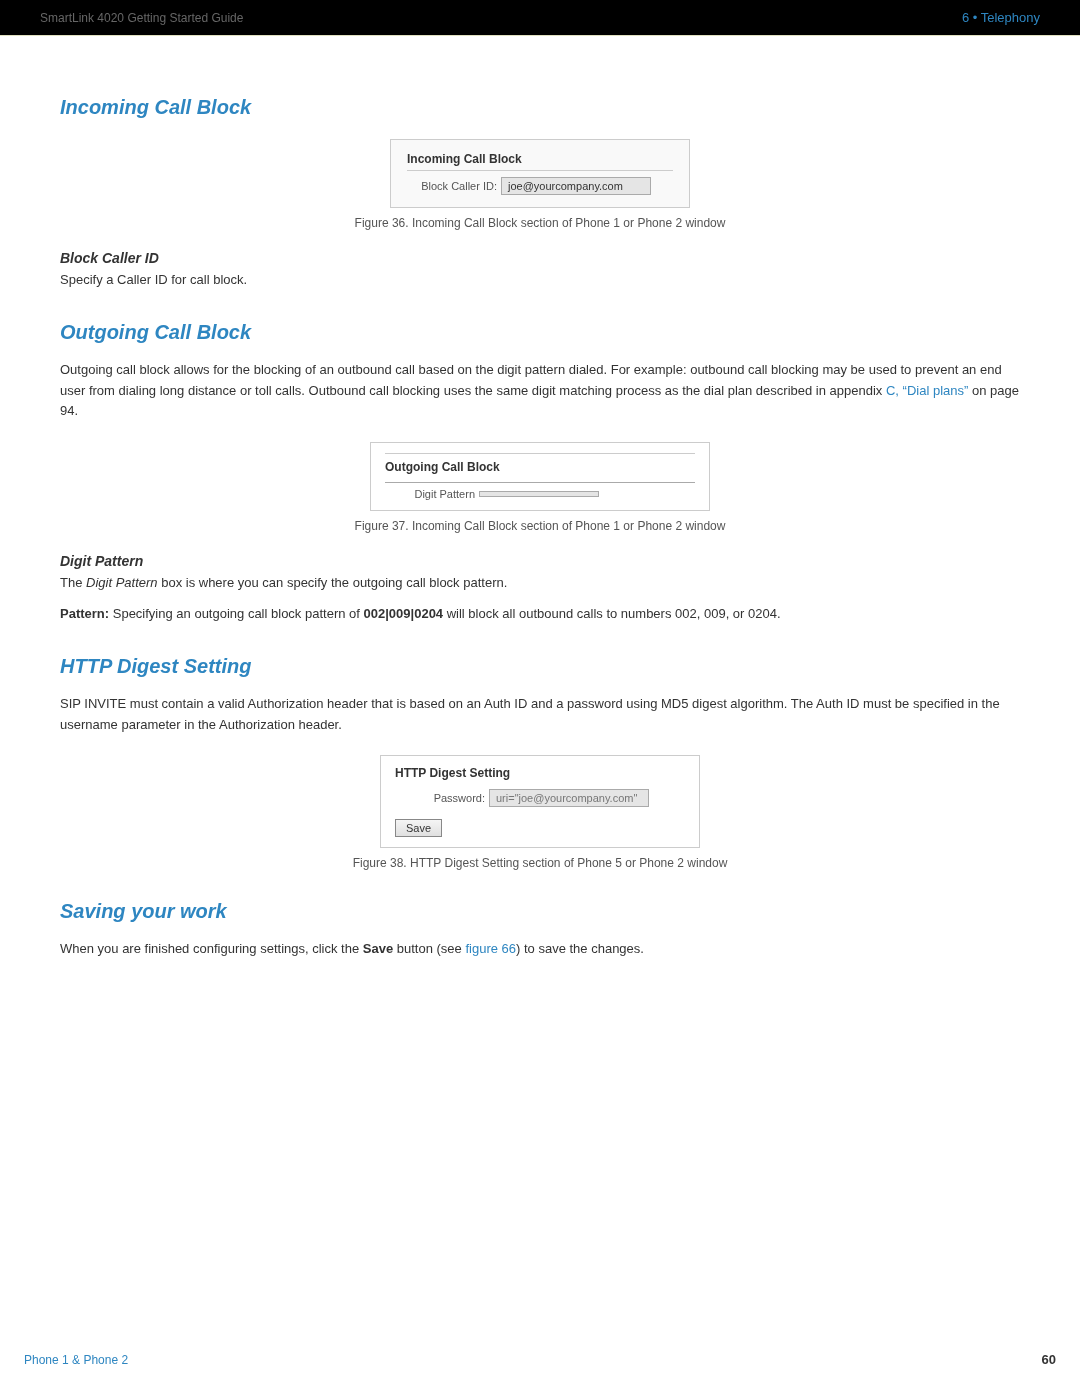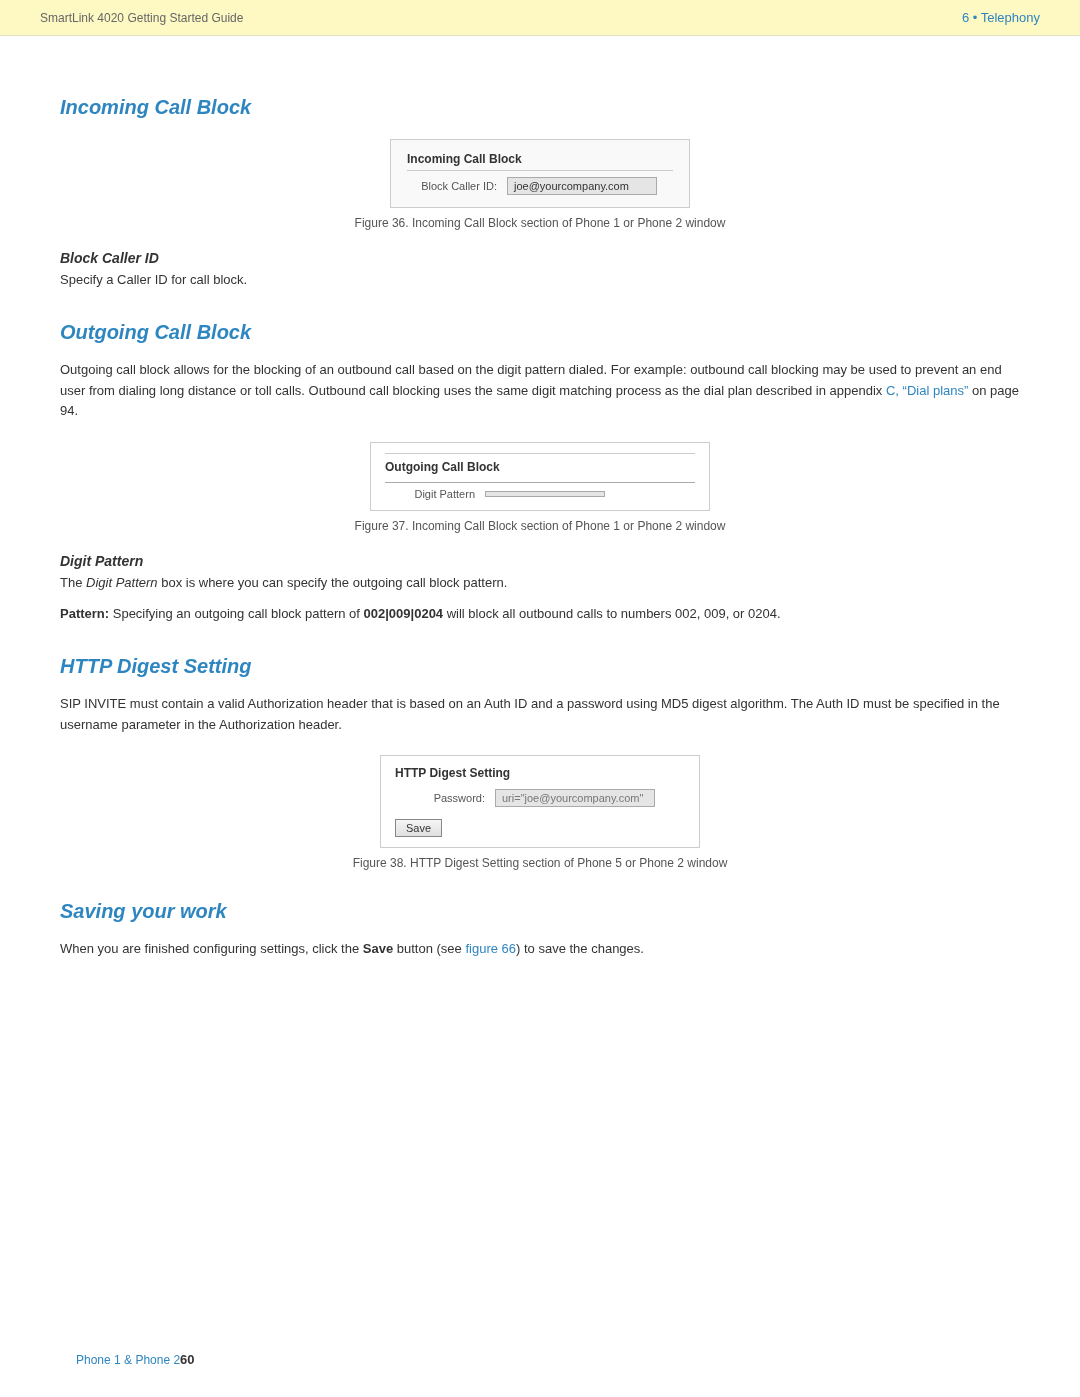--- a/index.html
+++ b/index.html
@@ -17,21 +17,21 @@
     .page-wrapper {
       width: 1080px;
       min-height: 1397px;
       background: #fff;
       position: relative;
       padding: 0;
     }
 
     
     .header-bar {
-      background: #fef9c3;
+      background: #000000;
       border-bottom: 1px solid #e0e0c0;
       padding: 10px 40px;
       display: flex;
       justify-content: space-between;
       align-items: center;
     }
 
     .header-guide-title {
       font-size: 12px;
       color: #666;
@@ -111,21 +111,21 @@
       color: #333;
       margin-bottom: 6px;
       border-bottom: 1px solid #ccc;
       padding-bottom: 4px;
     }
 
     .ui-field-row {
       display: flex;
       align-items: center;
       margin-top: 5px;
-      gap: 10px;
+      gap: 4px;
     }
 
     .ui-field-label {
       font-size: 11px;
       color: #555;
       min-width: 90px;
       text-align: right;
     }
 
     .ui-field-input {
@@ -169,22 +169,23 @@
       margin-top: 6px;
       display: inline-block;
     }
 
     
     .footer {
       position: absolute;
       bottom: 30px;
       left: 0;
       right: 0;
-      padding: 0 76px;
-      display: flex;
+      padding: 0 24px;
+      display: flex;
+      justify-content: space-between;
       align-items: center;
       border-top: none;
     }
 
     .footer-left {
       font-size: 12px;
       color: #2e86c1;
     }
 
     .footer-right {

